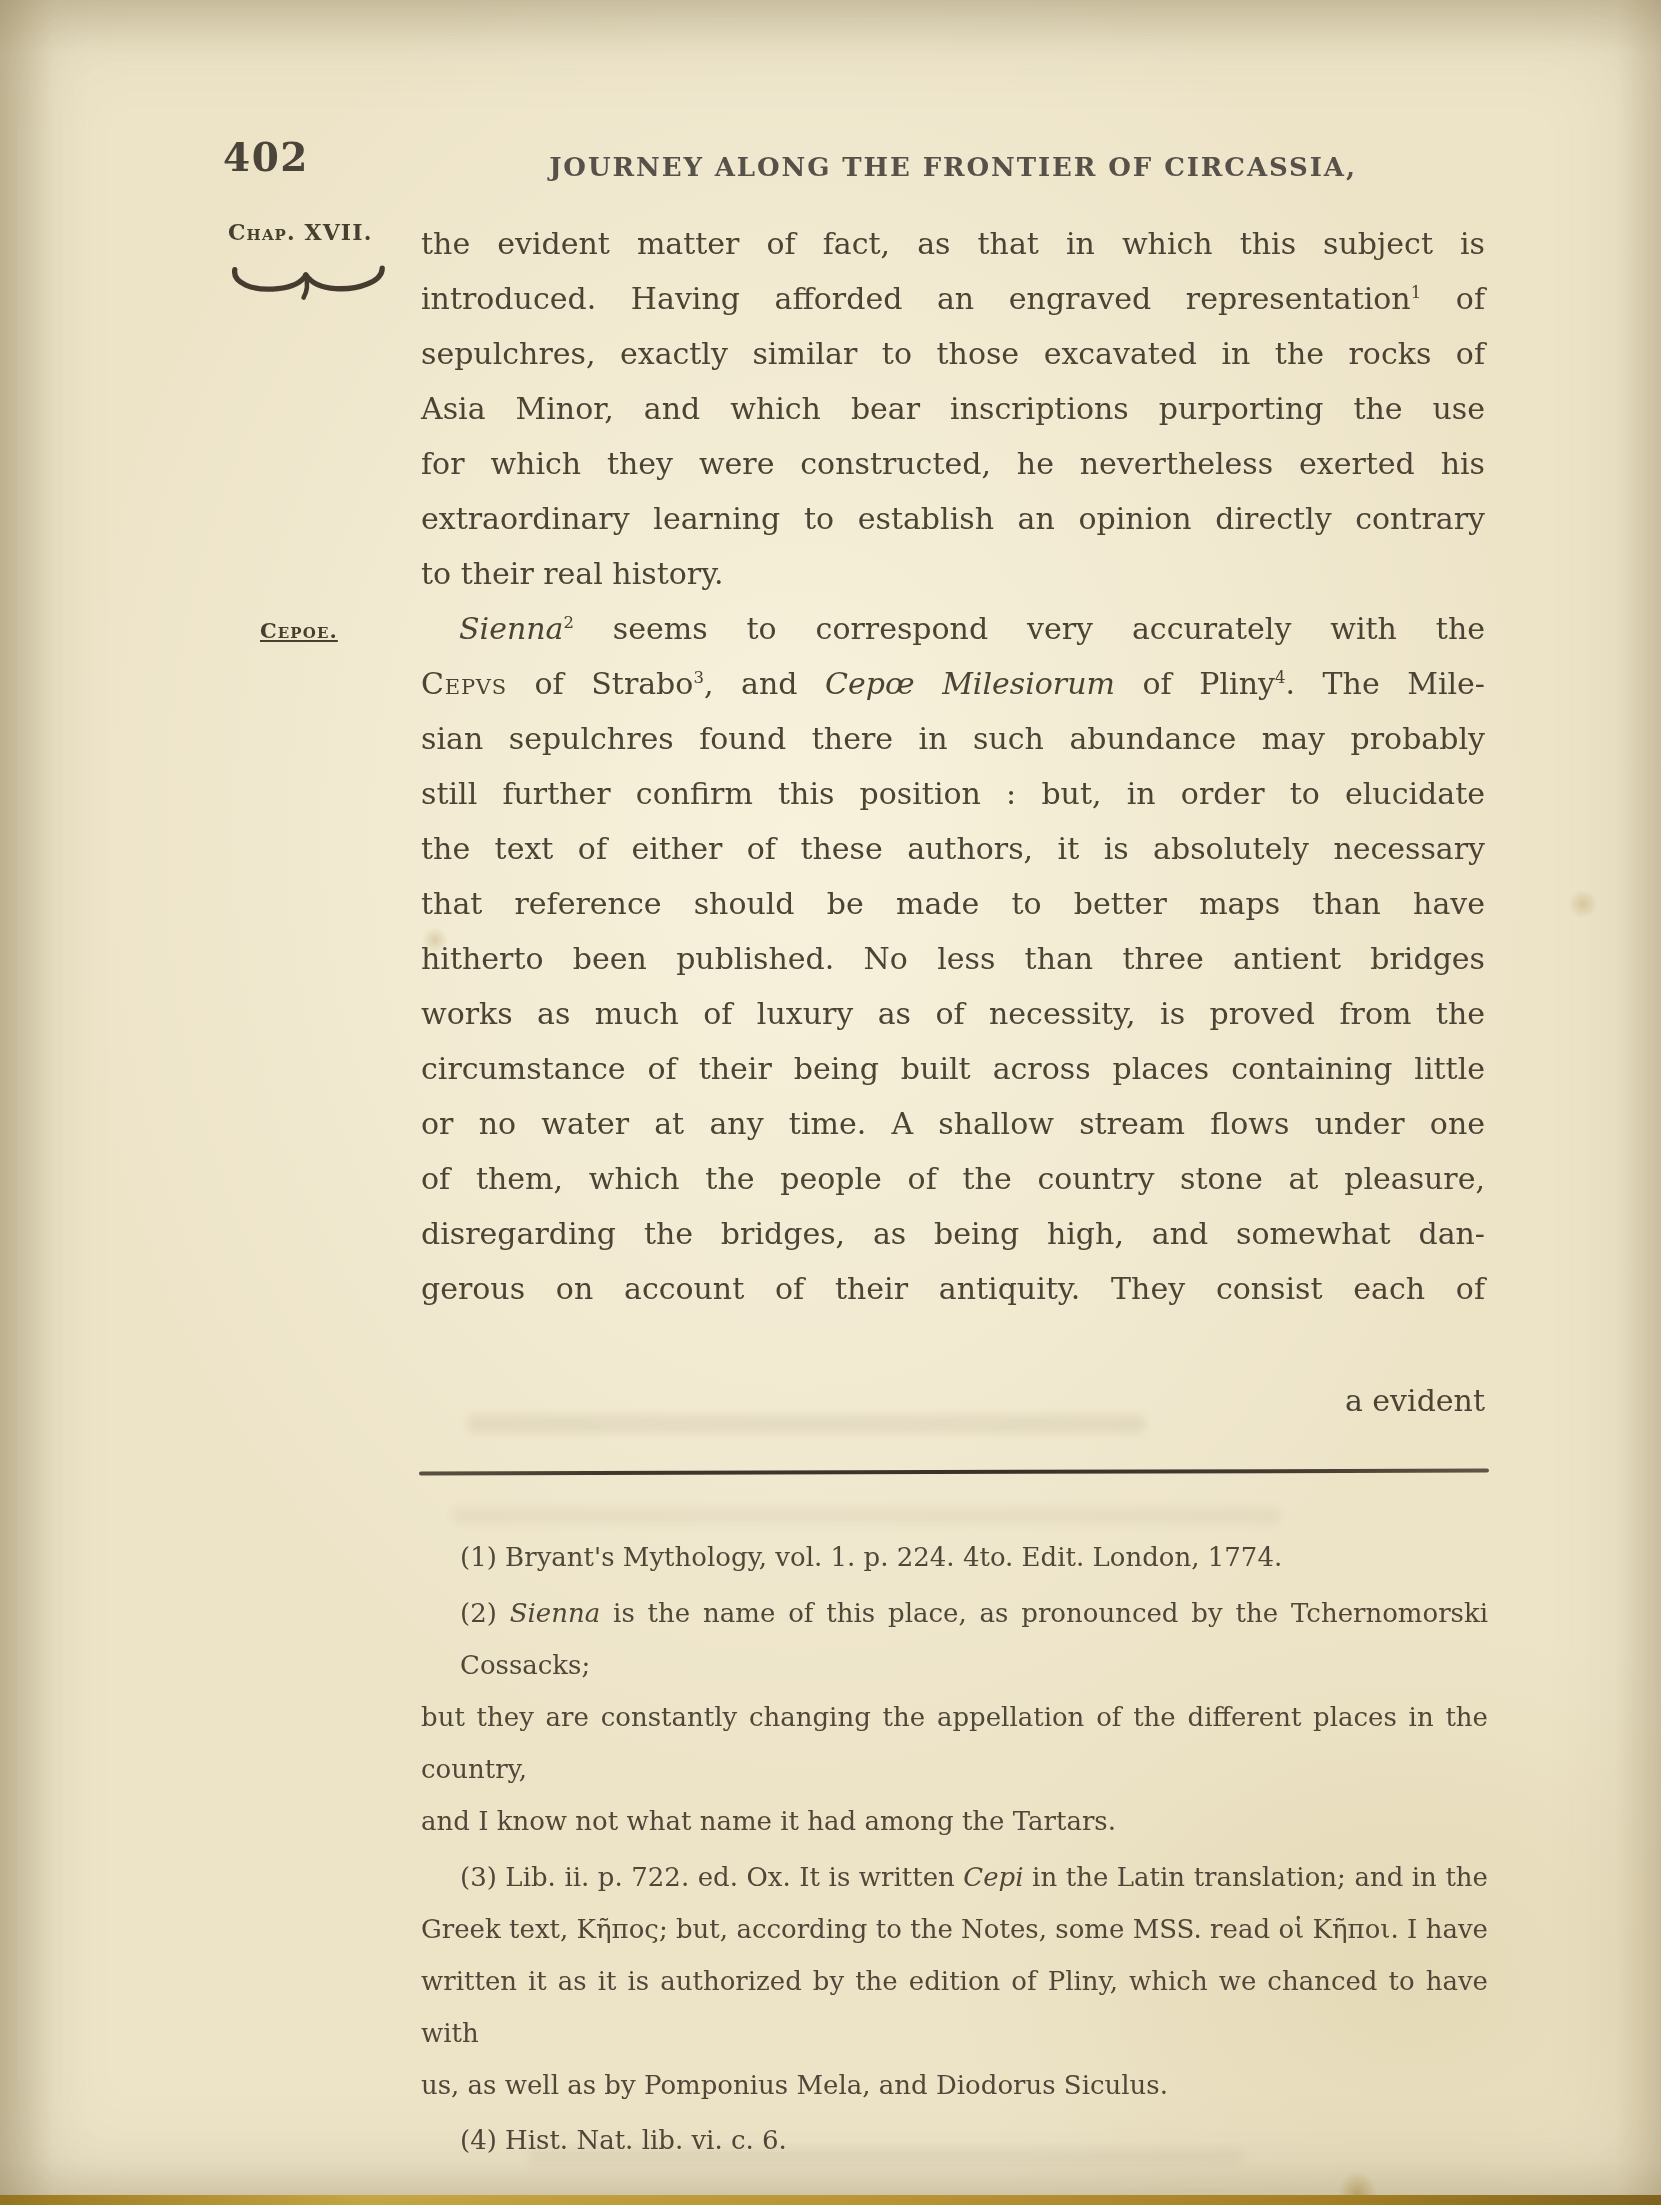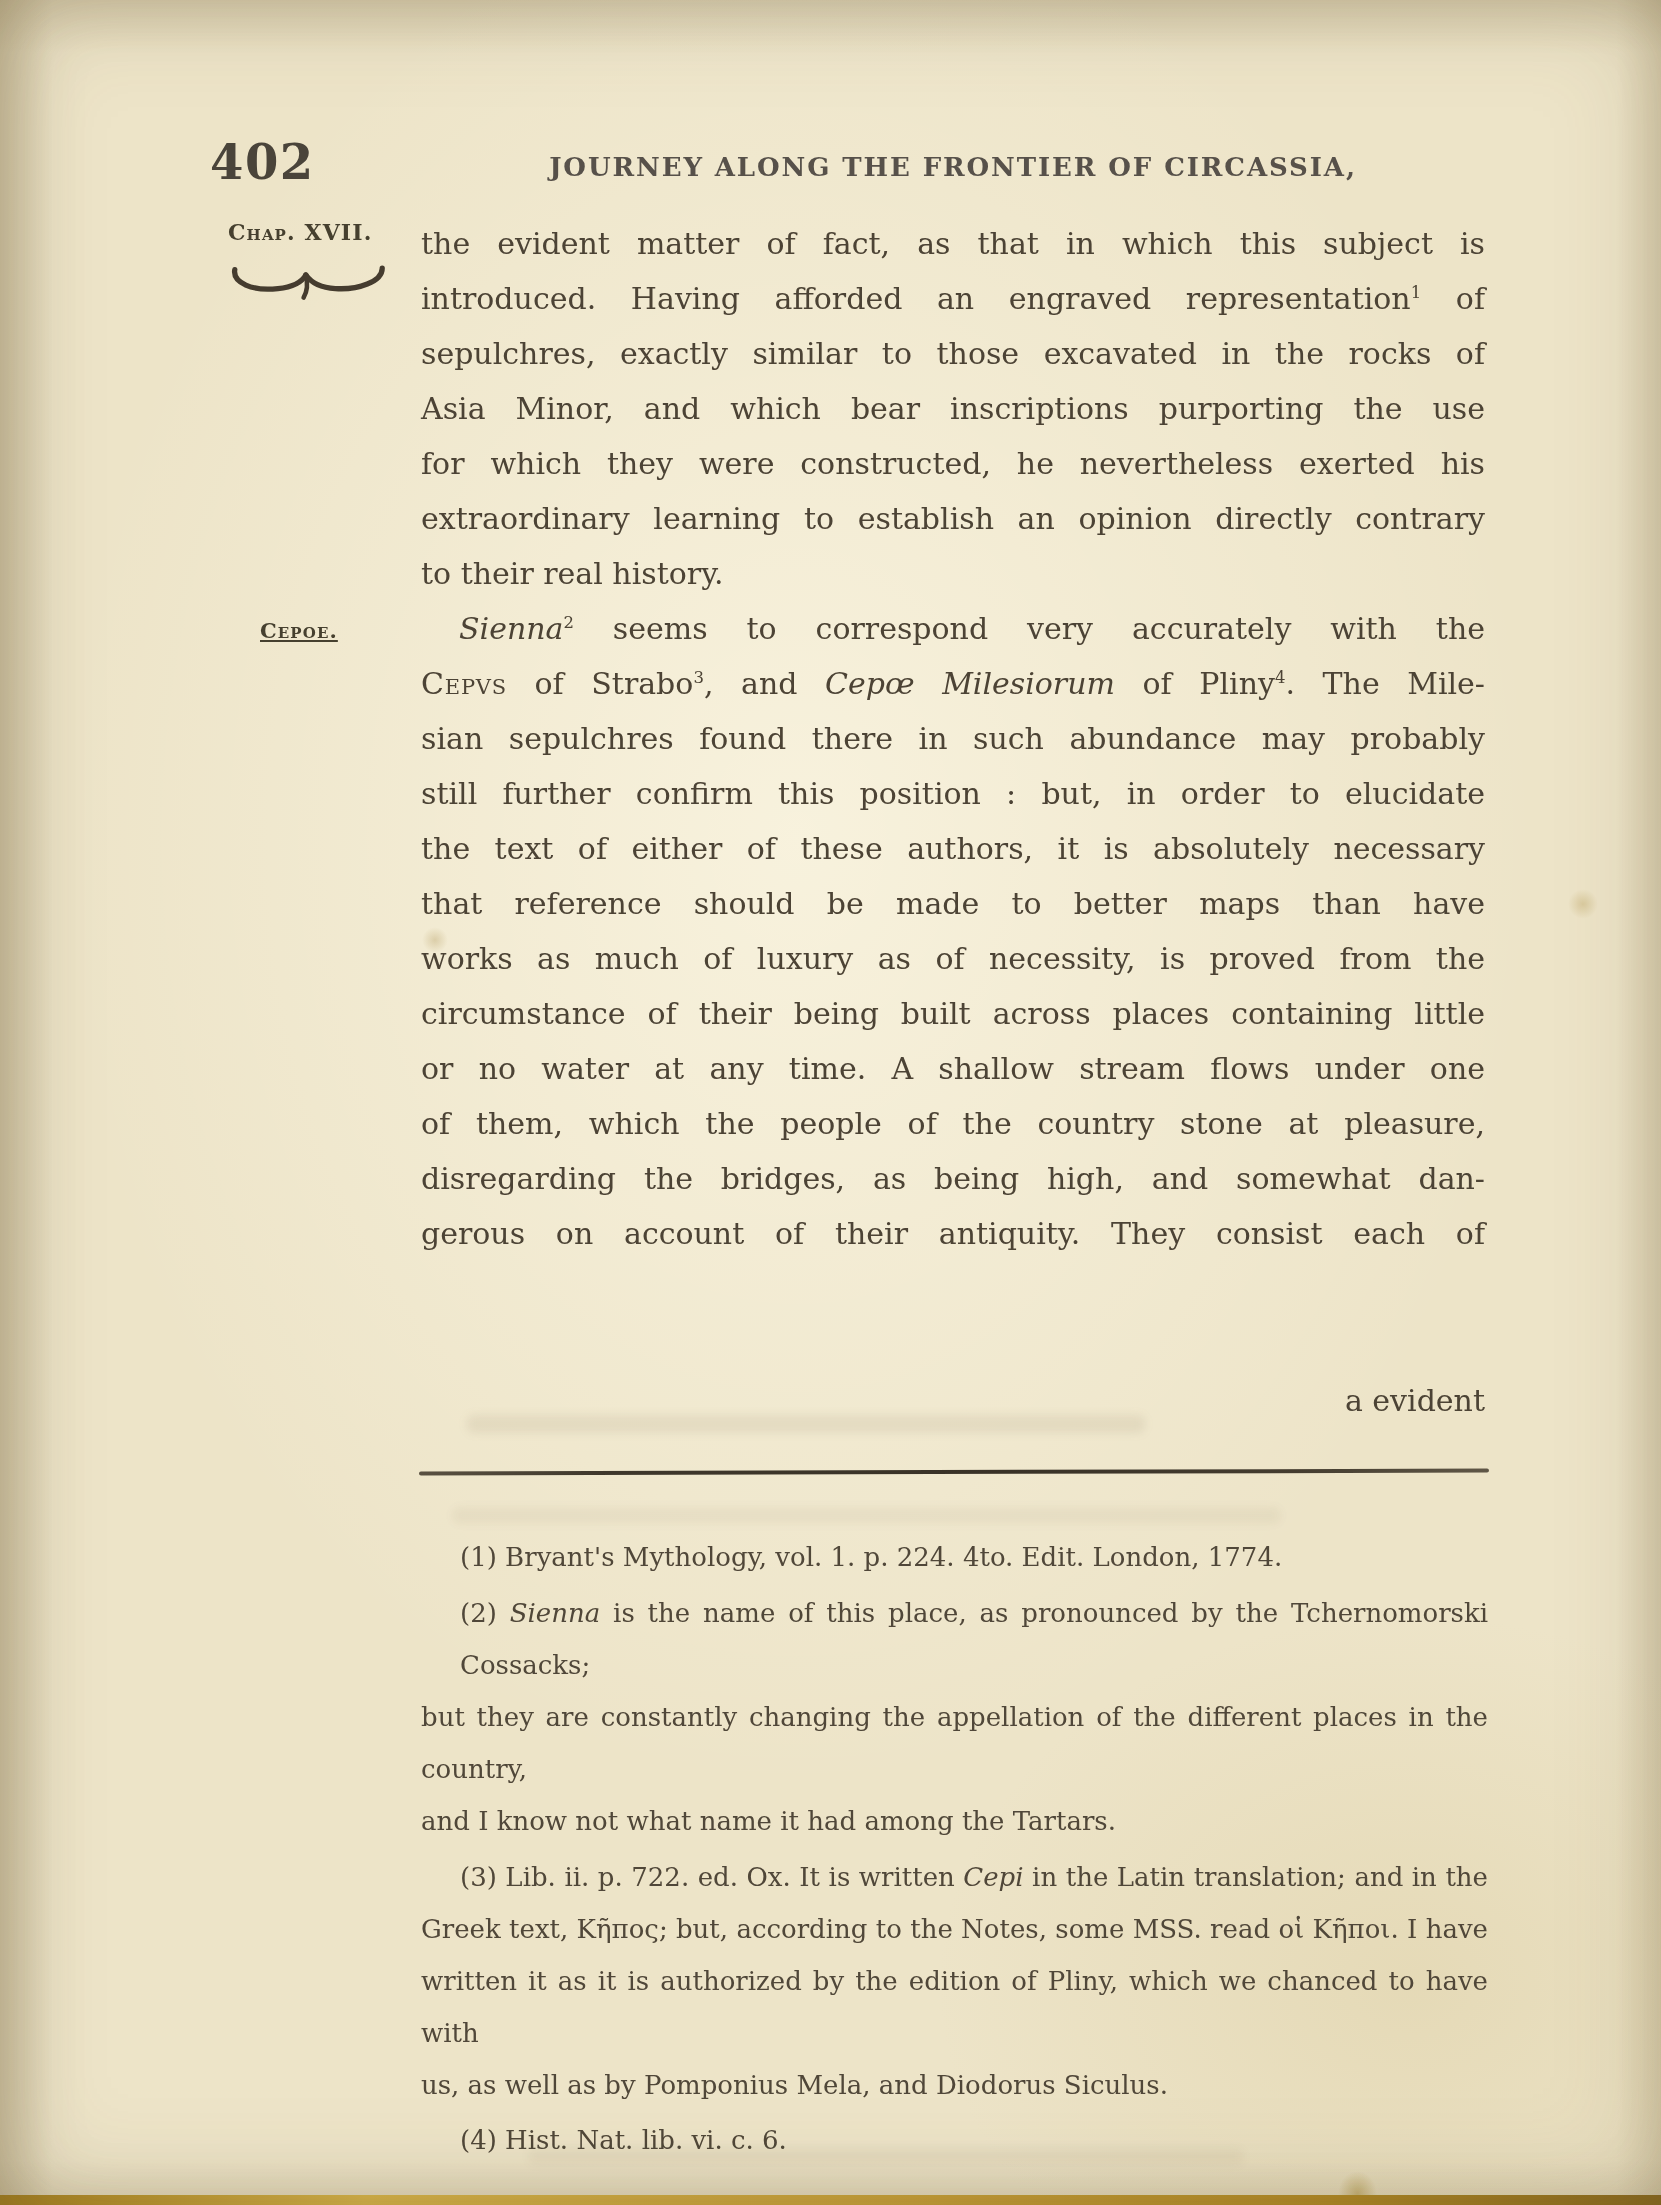--- a/index.html
+++ b/index.html
@@ -17,22 +17,22 @@
       linear-gradient(0deg, rgba(133,112,66,0.10), rgba(133,112,66,0) 45px);
     overflow:hidden;
     font-family:"DejaVu Serif","Liberation Serif",serif;
     color:#4c4335;
   }
   .page::after{
     content:"";position:absolute;inset:0;pointer-events:none;
     box-shadow:inset 0 0 106px rgba(95,78,40,0.22), inset 22.6px 0 68px rgba(95,78,40,0.14);
   }
   .page-number{
-    position:absolute;left:210px;top:134px;
-    font-size:48px;font-weight:bold;letter-spacing:1.5px;color:#4a443a;
+    position:absolute;left:223px;top:134px;
+    font-size:39px;font-weight:bold;letter-spacing:1.5px;color:#4a443a;
   }
   .running-title{
     position:absolute;left:421px;top:152px;width:1064px;
     text-align:center;font-size:26px;font-weight:bold;letter-spacing:1.9px;
     color:#57514a;white-space:nowrap;
   }
   .margin-note{
     position:absolute;font-weight:bold;color:#46402f;
     font-variant:small-caps;letter-spacing:1.1px;white-space:nowrap;
   }
@@ -110,20 +110,21 @@
         <div class="line j"><span class="">extraordinary learning to establish an opinion directly contrary</span></div>
         <div class="line"><span class="">to their real history.</span></div>
       </div>
       <div class="para para-indent">
         <div class="line j first"><span class="i">Sienna</span><sup class="sup">2</sup><span class=""> seems to correspond very accurately with the</span></div>
         <div class="line j"><span class="sc">Cepvs</span><span class=""> of Strabo</span><sup class="sup">3</sup><span class="">, and </span><span class="i">Cepœ Milesiorum</span><span class=""> of Pliny</span><sup class="sup">4</sup><span class="">.  The Mile-</span></div>
         <div class="line j"><span class="">sian sepulchres found there in such abundance may probably</span></div>
         <div class="line j"><span class="">still further confirm this position : but, in order to elucidate</span></div>
         <div class="line j"><span class="">the text of either of these authors, it is absolutely necessary</span></div>
         <div class="line j"><span class="">that reference should be made to better maps than have</span></div>
+        <div class="line j"><span class="">hitherto been published.  No less than three antient bridges</span></div>
         <div class="line j"><span class="">works as much of luxury as of necessity, is proved from the</span></div>
         <div class="line j"><span class="">circumstance of their being built across places containing little</span></div>
         <div class="line j"><span class="">or no water at any time.  A shallow stream flows under one</span></div>
         <div class="line j"><span class="">of them, which the people of the country stone at pleasure,</span></div>
         <div class="line j"><span class="">disregarding the bridges, as being high, and somewhat dan-</span></div>
         <div class="line j"><span class="">gerous on account of their antiquity.  They consist each of</span></div>
       </div>
     </div>
 
   <div class="catchword">a evident</div>

